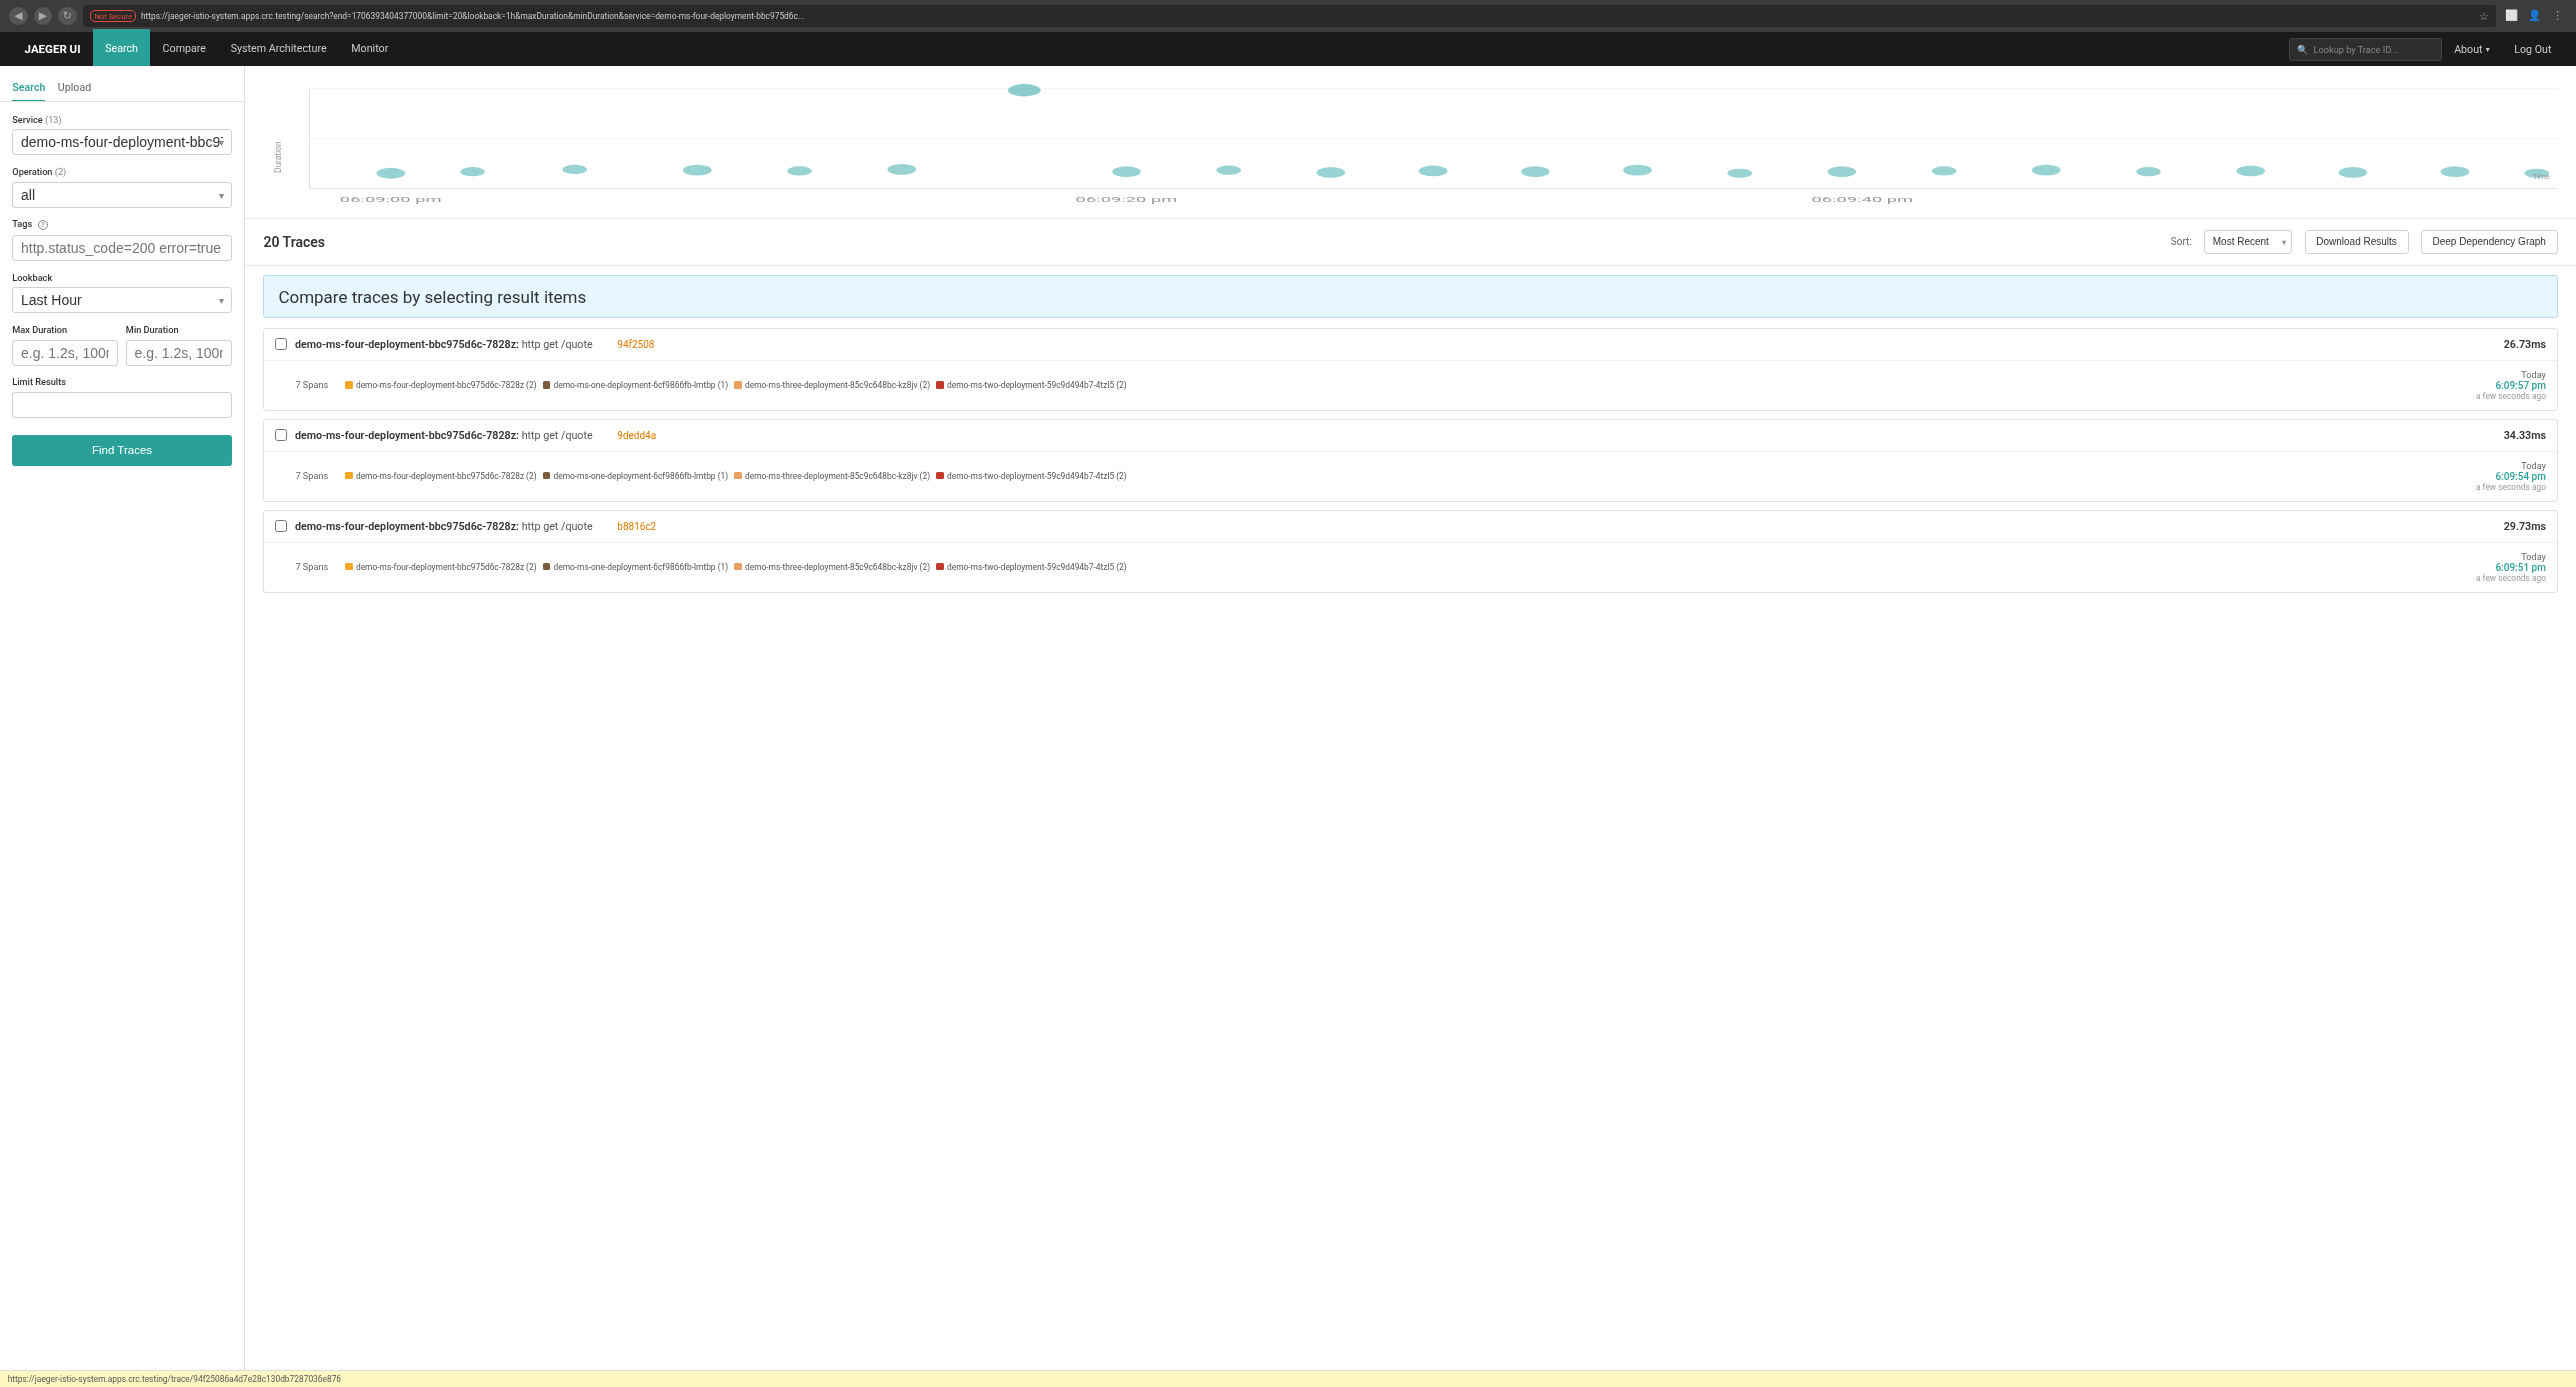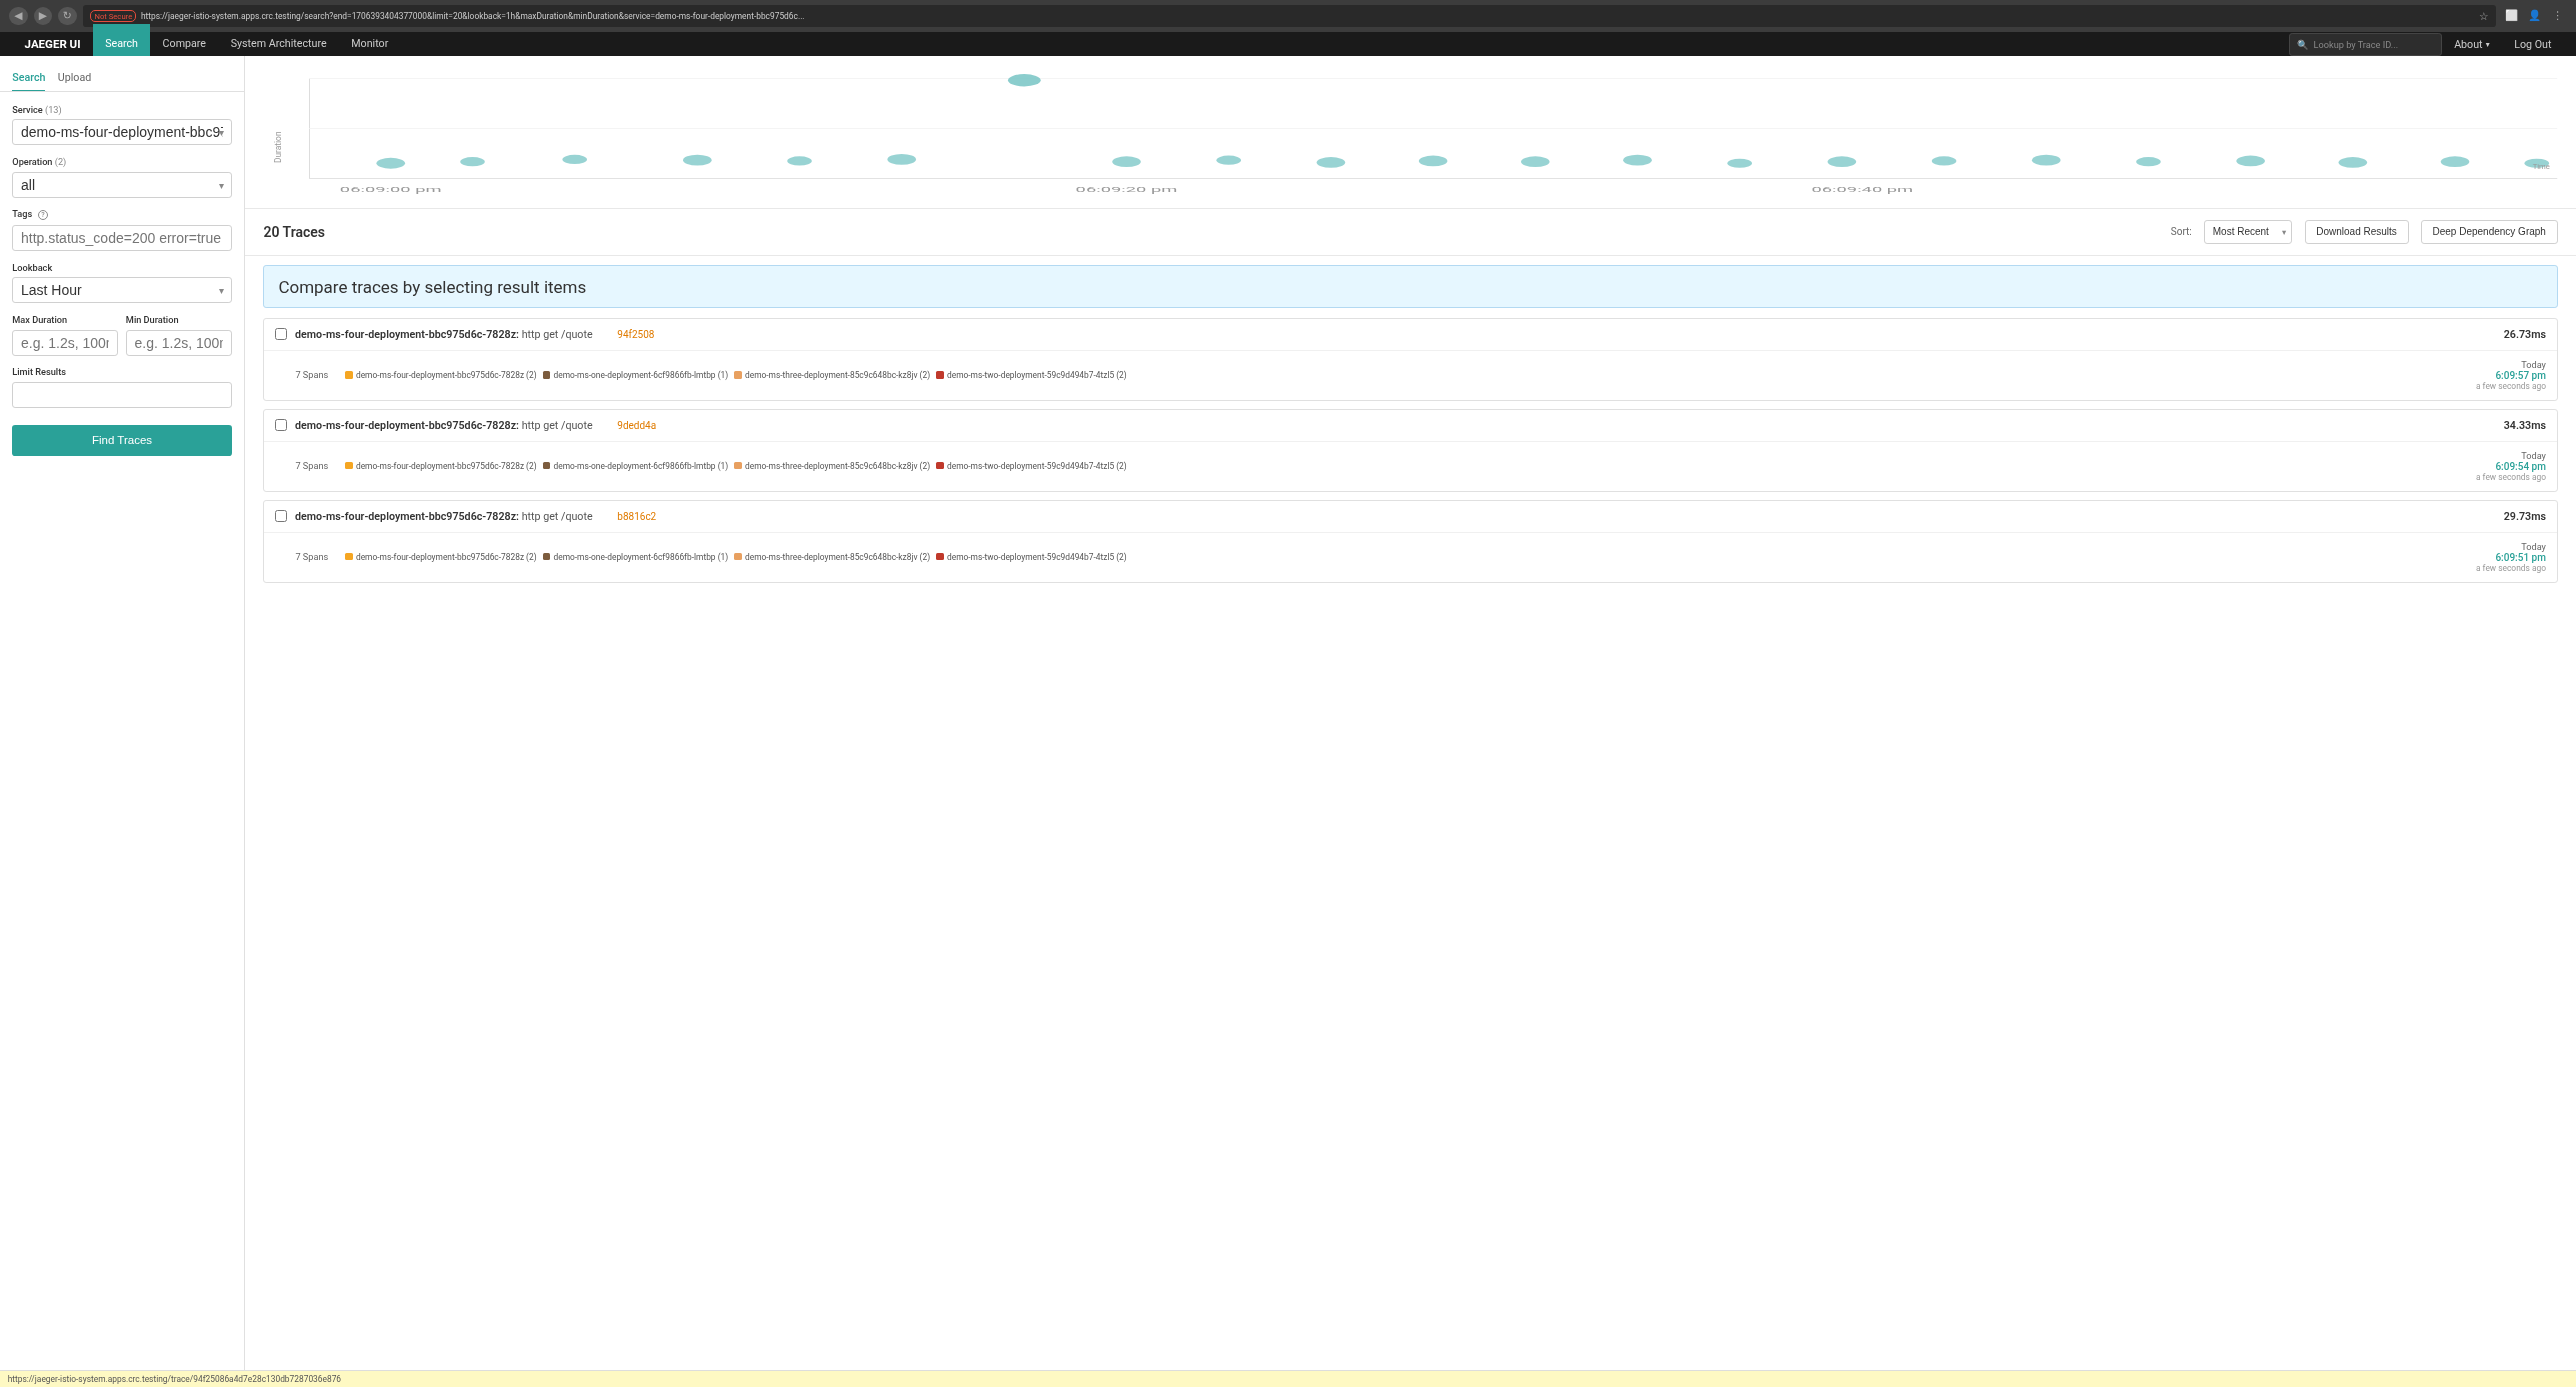--- a/index.html
+++ b/index.html
@@ -57,21 +57,21 @@
       width: 18.4px; height: 18.4px;
       background: none; border: none;
       color: #aaa; cursor: pointer;
       font-size: 10.7px;
       display: flex; align-items: center; justify-content: center;
     }
 
     
     .app-navbar {
       background: #1a1a1a;
-      height: 24px;
+      height: 34px;
       display: flex;
       align-items: center;
       padding: 0 12.3px;
       gap: 0;
     }
     .app-brand {
       color: #fff;
       font-weight: 700;
       font-size: 11.5px;
       padding: 0 12.3px;

